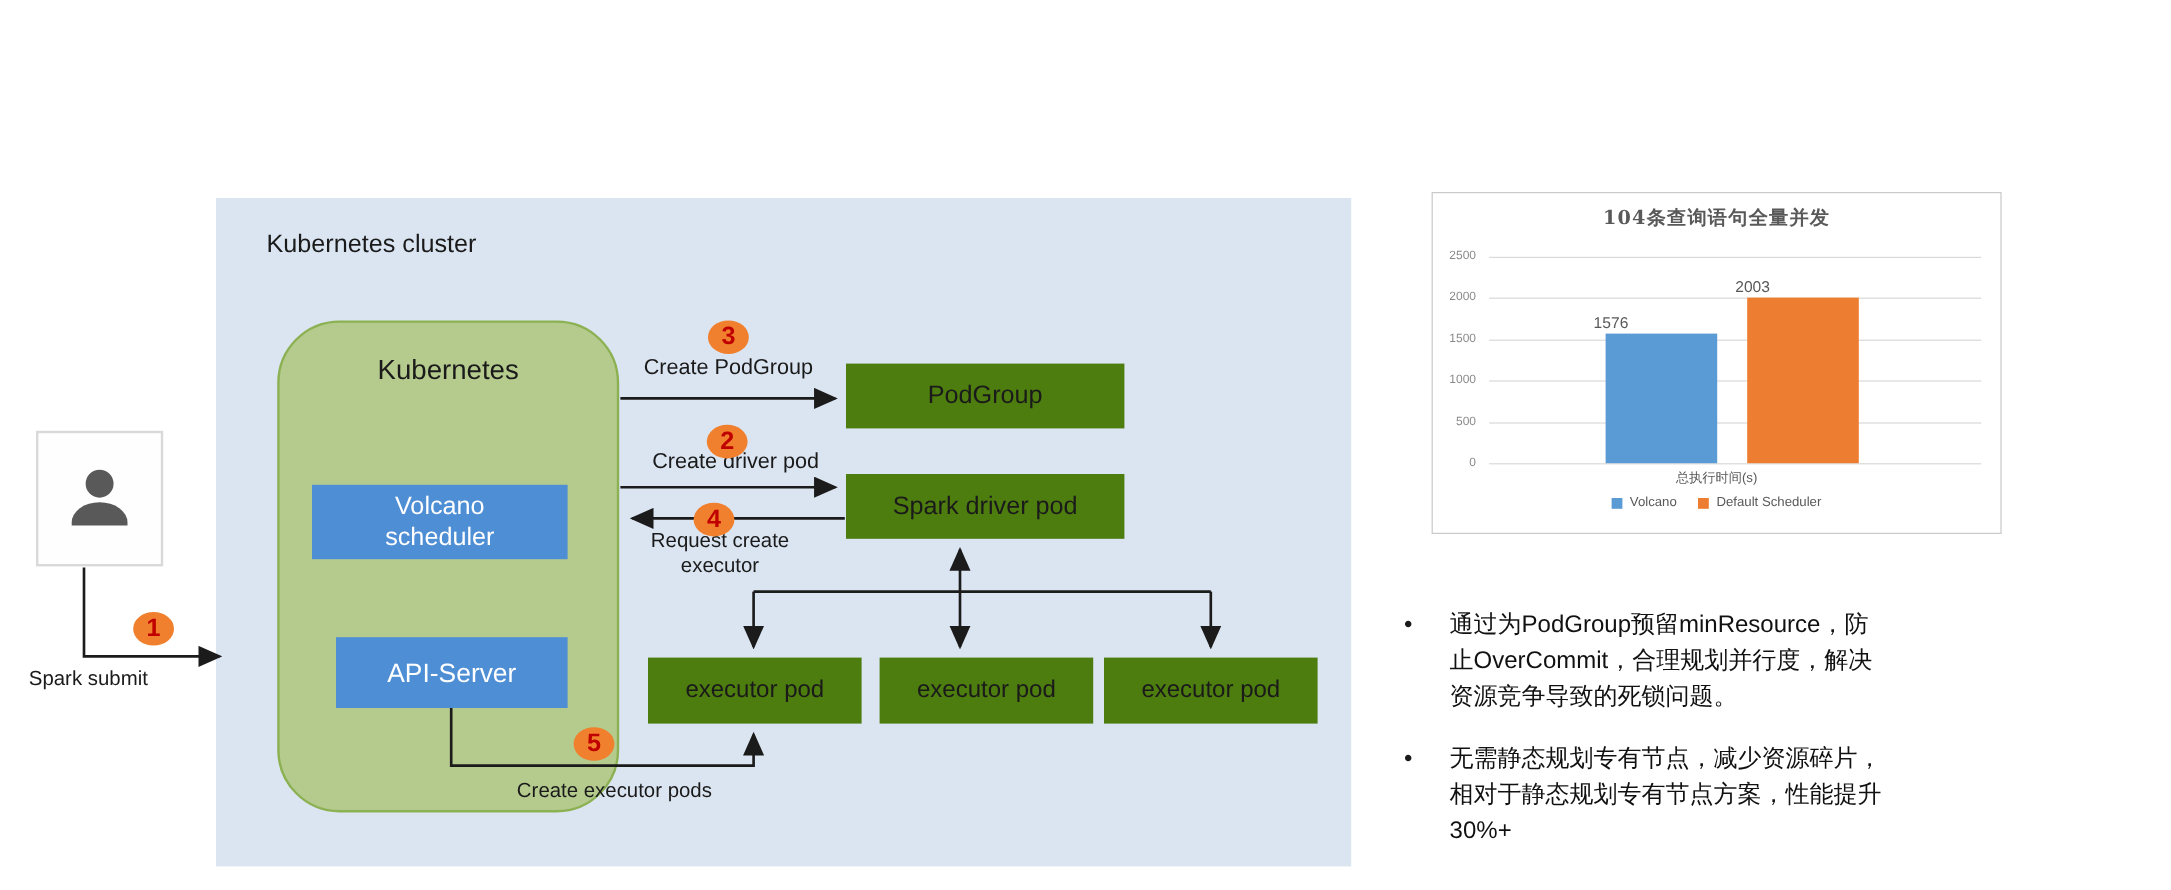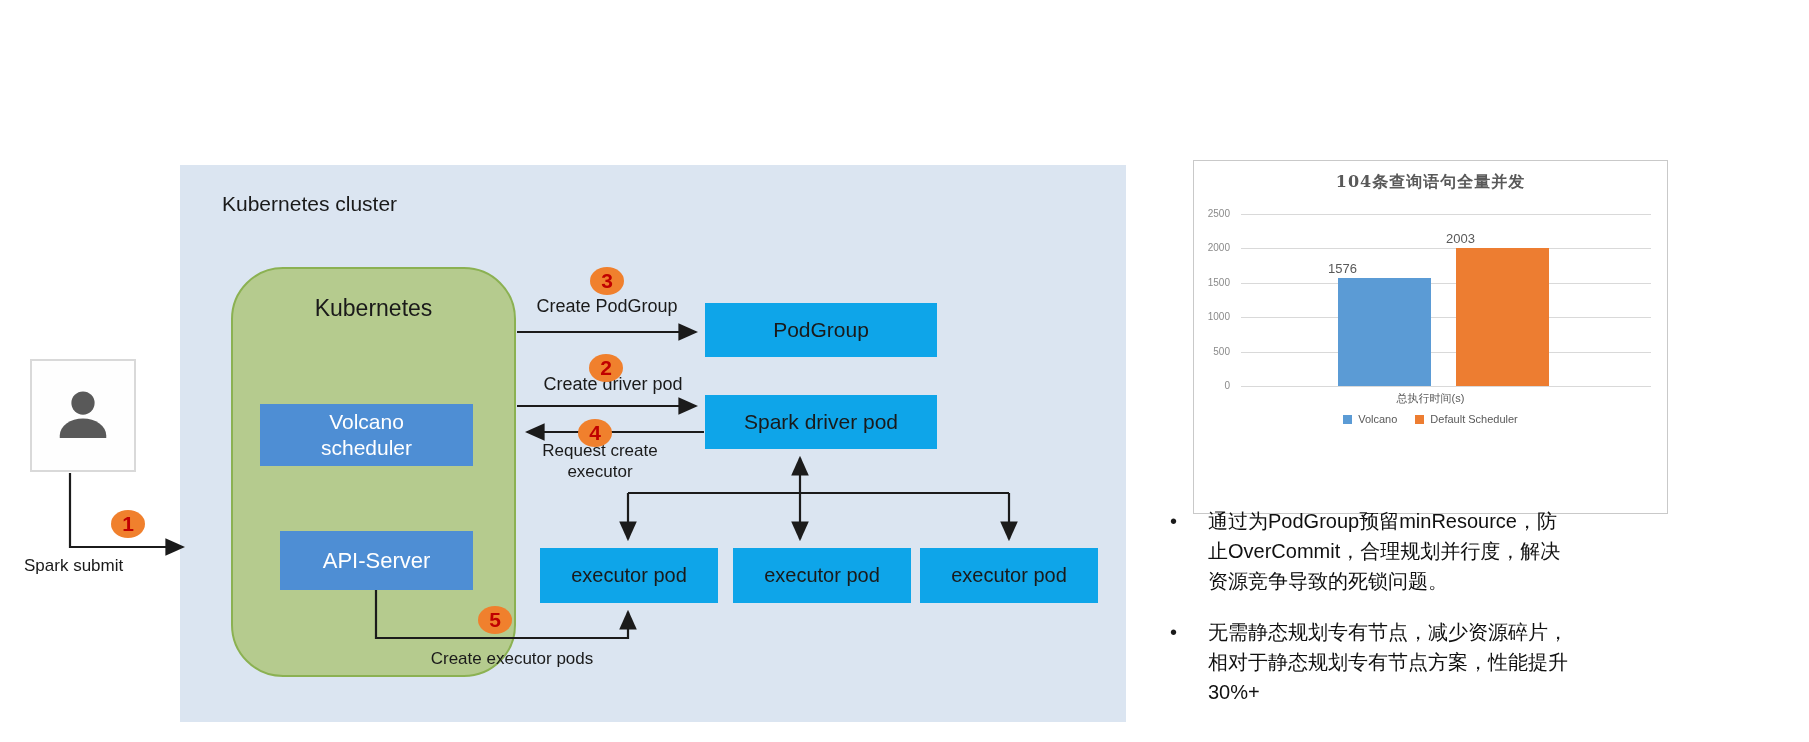--- a/index.html
+++ b/index.html
@@ -17,21 +17,21 @@
   
   #master-box{left:231px;top:267px;width:285px;height:410px;background:#b5cb8e;
               border:2.5px solid #8bb152;border-radius:52px;box-sizing:border-box;z-index:2;}
   #master-label{left:231px;top:293px;width:285px;text-align:center;font-size:23px;line-height:30px;z-index:4;}
 
   .blue-box{background:#4e8ed4;color:#ffffff;display:flex;flex-direction:column;
             align-items:center;justify-content:center;z-index:4;text-align:center;}
   #volcano-box{left:260px;top:404px;width:213px;height:62px;font-size:21px;line-height:26px;}
   #api-box{left:280px;top:531px;width:193px;height:59px;font-size:22px;}
 
-  .pod-box{background:#0ea5e9;color:#1a1a1a;display:flex;align-items:center;justify-content:center;
+  .pod-box{background:#4d7c0f;color:#1a1a1a;display:flex;align-items:center;justify-content:center;
            z-index:4;font-size:20px;}
   #podgroup-box{left:705px;top:303px;width:232px;height:54px;font-size:21px;}
   #driver-box{left:705px;top:395px;width:232px;height:54px;font-size:21px;}
   #executor-1{left:540px;top:548px;width:178px;height:55px;}
   #executor-2{left:733px;top:548px;width:178px;height:55px;}
   #executor-3{left:920px;top:548px;width:178px;height:55px;}
 
   
   #user-box{left:30px;top:359px;width:106px;height:113px;background:#fefefe;border:2px solid #d9d9d9;
             box-sizing:border-box;display:flex;align-items:center;justify-content:center;z-index:2;}
@@ -51,21 +51,21 @@
   .arrow-label{z-index:5;text-align:center;color:#1a1a1a;}
   #lbl-create-podgroup{left:507px;top:296px;width:200px;font-size:18px;}
   #lbl-create-driver{left:513px;top:374px;width:200px;font-size:18px;}
   #lbl-request-create{left:505px;top:440px;width:190px;font-size:17px;line-height:21px;}
   #lbl-create-executors{left:402px;top:649px;width:220px;font-size:17px;}
 
   
   #flow-svg{left:0;top:0;z-index:3;pointer-events:none;}
 
   
-  #chart-panel{left:1193px;top:160px;width:475px;height:354px;background:#ffffff;
+  #chart-panel{left:1193px;top:160px;width:475px;height:285px;background:#ffffff;
                border:1px solid #c9c9c9;box-sizing:border-box;z-index:2;}
   #chart-title{position:absolute;left:0;top:11px;width:100%;text-align:center;font-size:16px;
                font-weight:700;color:#595959;font-family:"DejaVu Serif", serif;letter-spacing:1px;}
   .gridline{position:absolute;left:47px;width:410px;height:1px;background:#d9d9d9;}
   .ytick{position:absolute;left:0;width:36px;text-align:right;font-size:10px;color:#8a8a8a;}
   .bar{position:absolute;width:93px;}
   .bar-label{position:absolute;width:113px;text-align:left;font-size:13px;color:#595959;}
   #chart-xlabel{position:absolute;left:0;top:230px;width:100%;text-align:center;font-size:11px;color:#595959;}
   #chart-legend{position:absolute;left:0;top:252px;width:100%;display:flex;justify-content:center;gap:18px;}
   .legend-item{display:flex;align-items:center;gap:6px;font-size:11px;color:#595959;}

